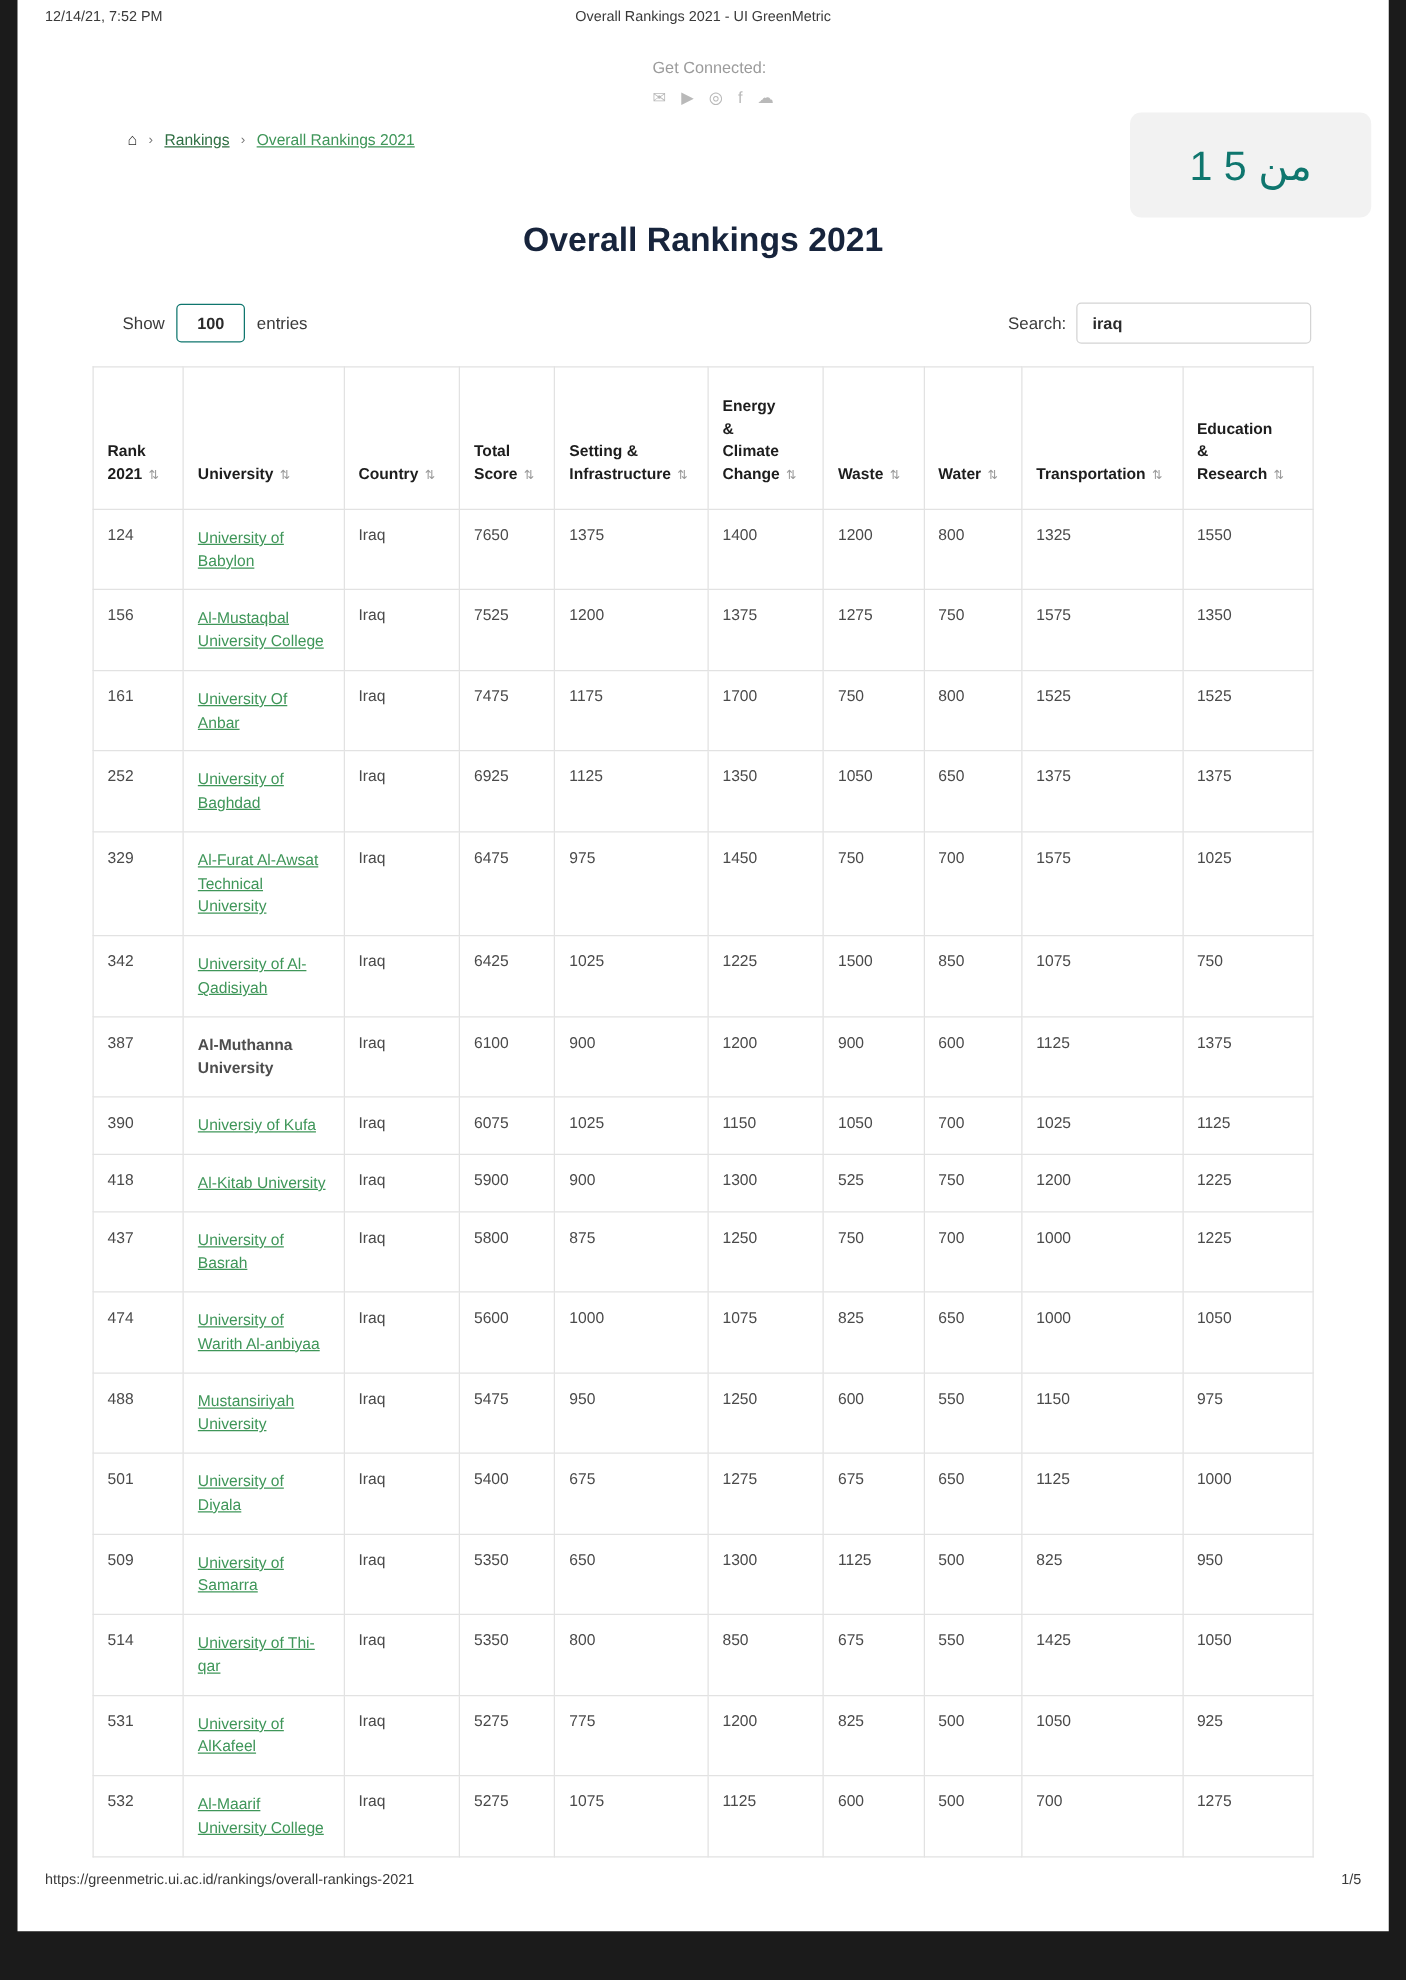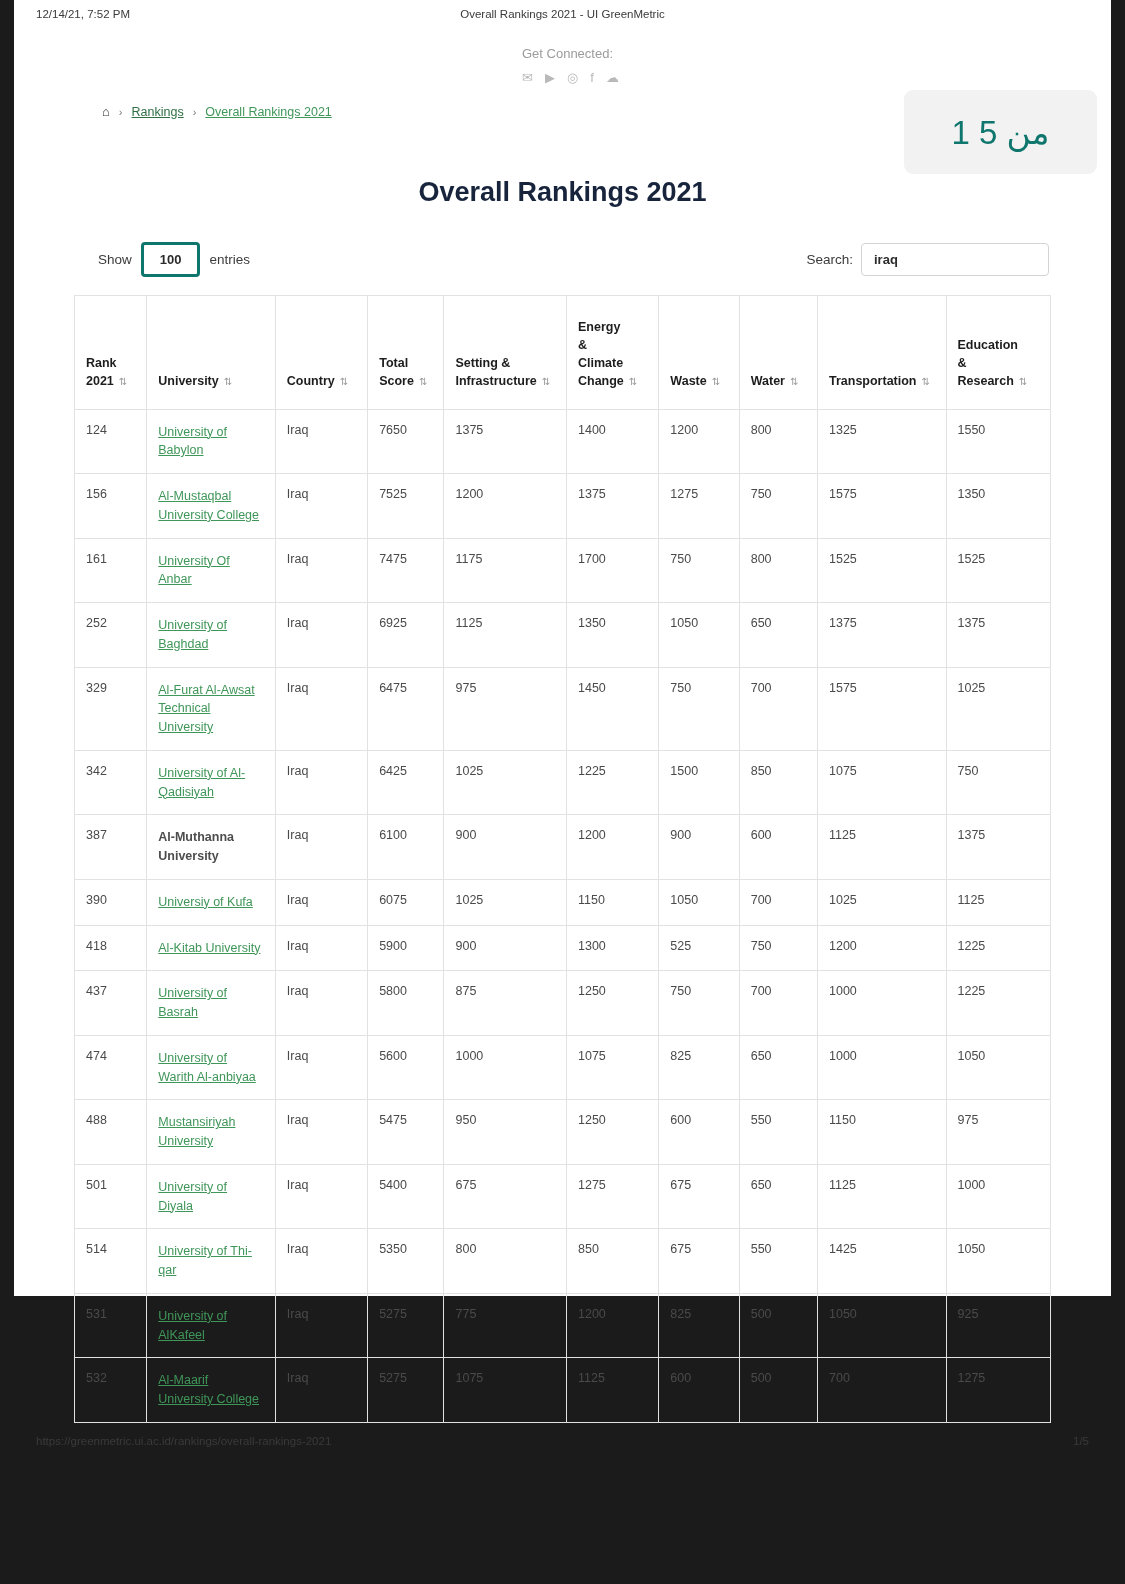--- a/index.html
+++ b/index.html
@@ -14,21 +14,21 @@
     width: 1125px;
     height: 1584px;
     background: #1b1b1b;
     overflow: hidden;
   }
   .sheet {
     position: absolute;
     left: 14px;
     top: 0;
     width: 1097px;
-    height: 1296px;
+    height: 1545px;
     background: #ffffff;
   }
   .header-bar {
     position: relative;
     height: 30px;
     padding: 8px 22px 0 22px;
     font-size: 11.5px;
     color: #3c3c3c;
   }
   .header-date {
@@ -122,21 +122,21 @@
     font-size: 13.5px;
     color: #3b3b3b;
     margin-left: 22px;
   }
   .show-entries {
     display: flex;
     align-items: center;
     gap: 9px;
   }
   .select-box {
-    border: 3px solid #0f766e;
+    border: 1px solid #0f766e;
     border-radius: 4px;
     padding: 7px 16px;
     font-size: 13px;
     font-weight: bold;
     color: #2b2b2b;
     background: #fff;
     min-width: 52px;
     text-align: center;
   }
   .search-wrap {
@@ -451,20 +451,32 @@
               <td class="country">Iraq</td>
               <td class="num">5400</td>
               <td class="num">675</td>
               <td class="num">1275</td>
               <td class="num">675</td>
               <td class="num">650</td>
               <td class="num">1125</td>
               <td class="num">1000</td>
             </tr>
             <tr>
+              <td class="rank">509</td>
+              <td class="univ"><a href="#">University of Samarra</a></td>
+              <td class="country">Iraq</td>
+              <td class="num">5350</td>
+              <td class="num">650</td>
+              <td class="num">1300</td>
+              <td class="num">1125</td>
+              <td class="num">500</td>
+              <td class="num">825</td>
+              <td class="num">950</td>
+            </tr>
+            <tr>
               <td class="rank">514</td>
               <td class="univ"><a href="#">University of Thi-qar</a></td>
               <td class="country">Iraq</td>
               <td class="num">5350</td>
               <td class="num">800</td>
               <td class="num">850</td>
               <td class="num">675</td>
               <td class="num">550</td>
               <td class="num">1425</td>
               <td class="num">1050</td>

